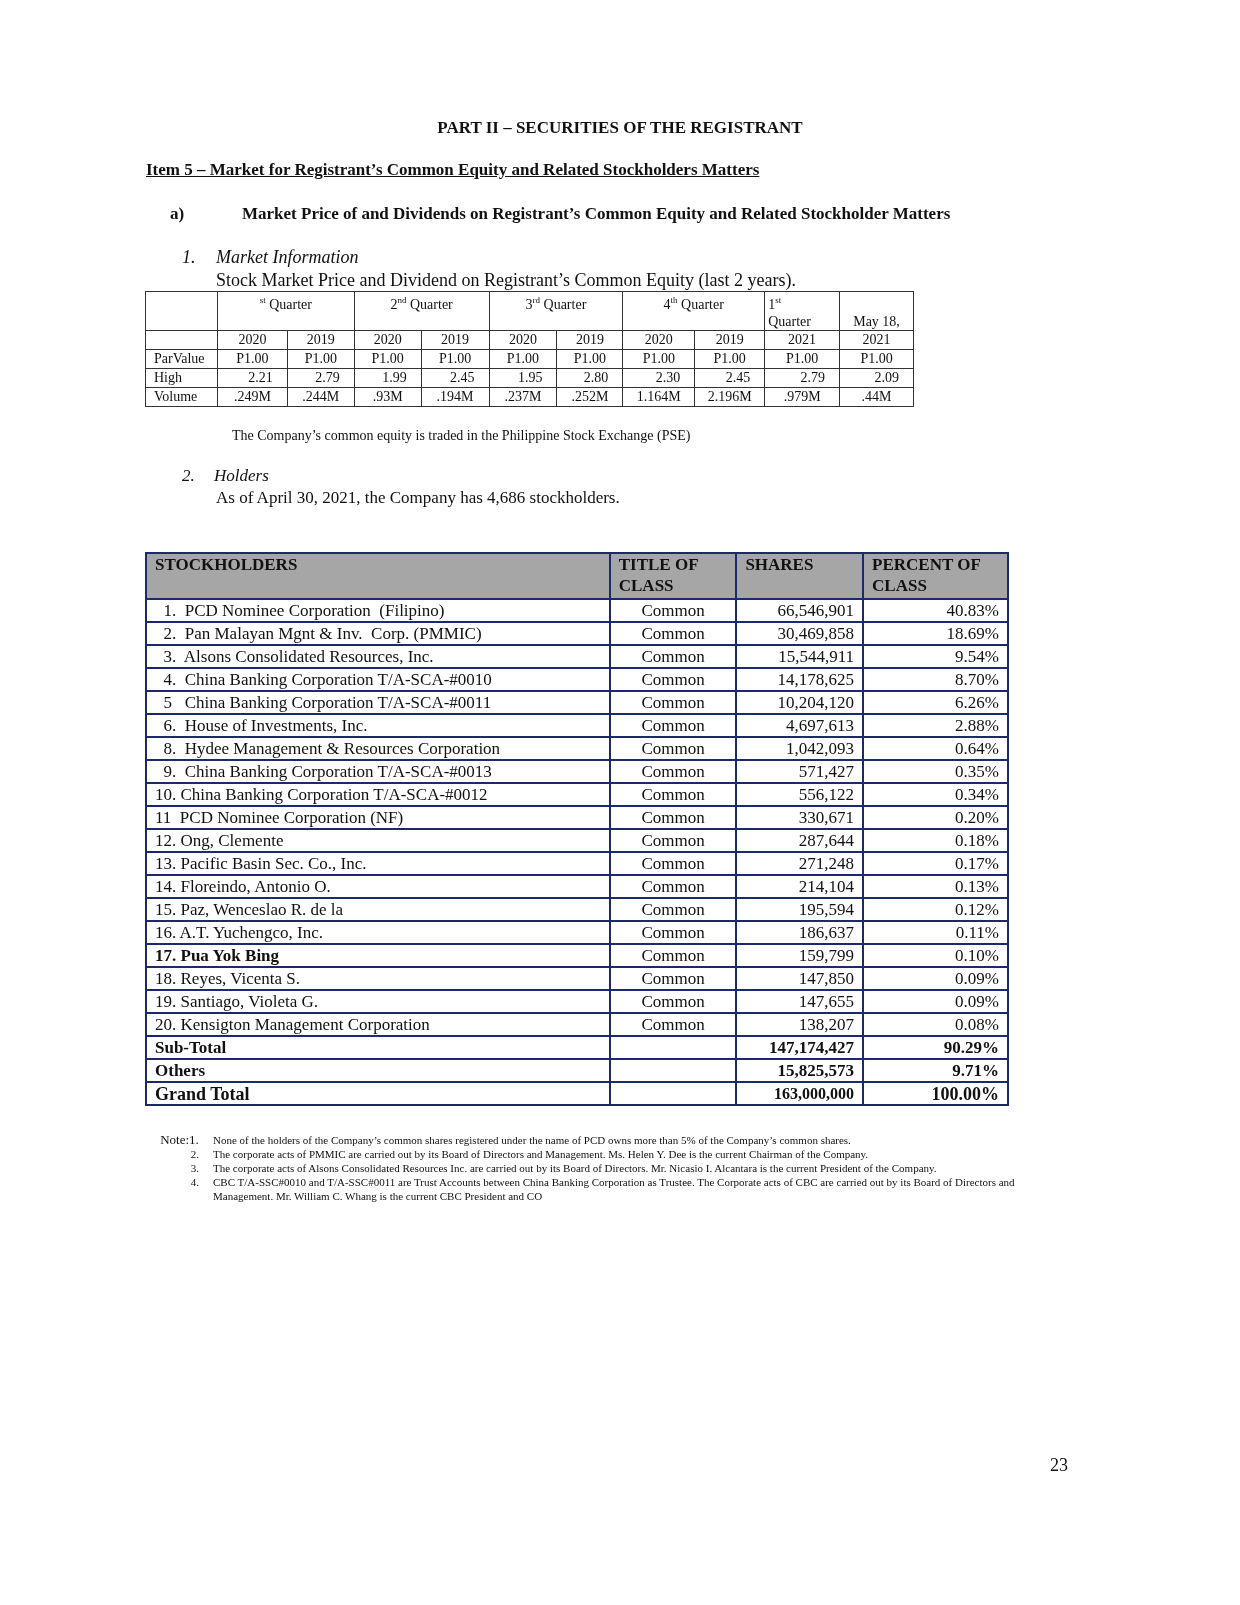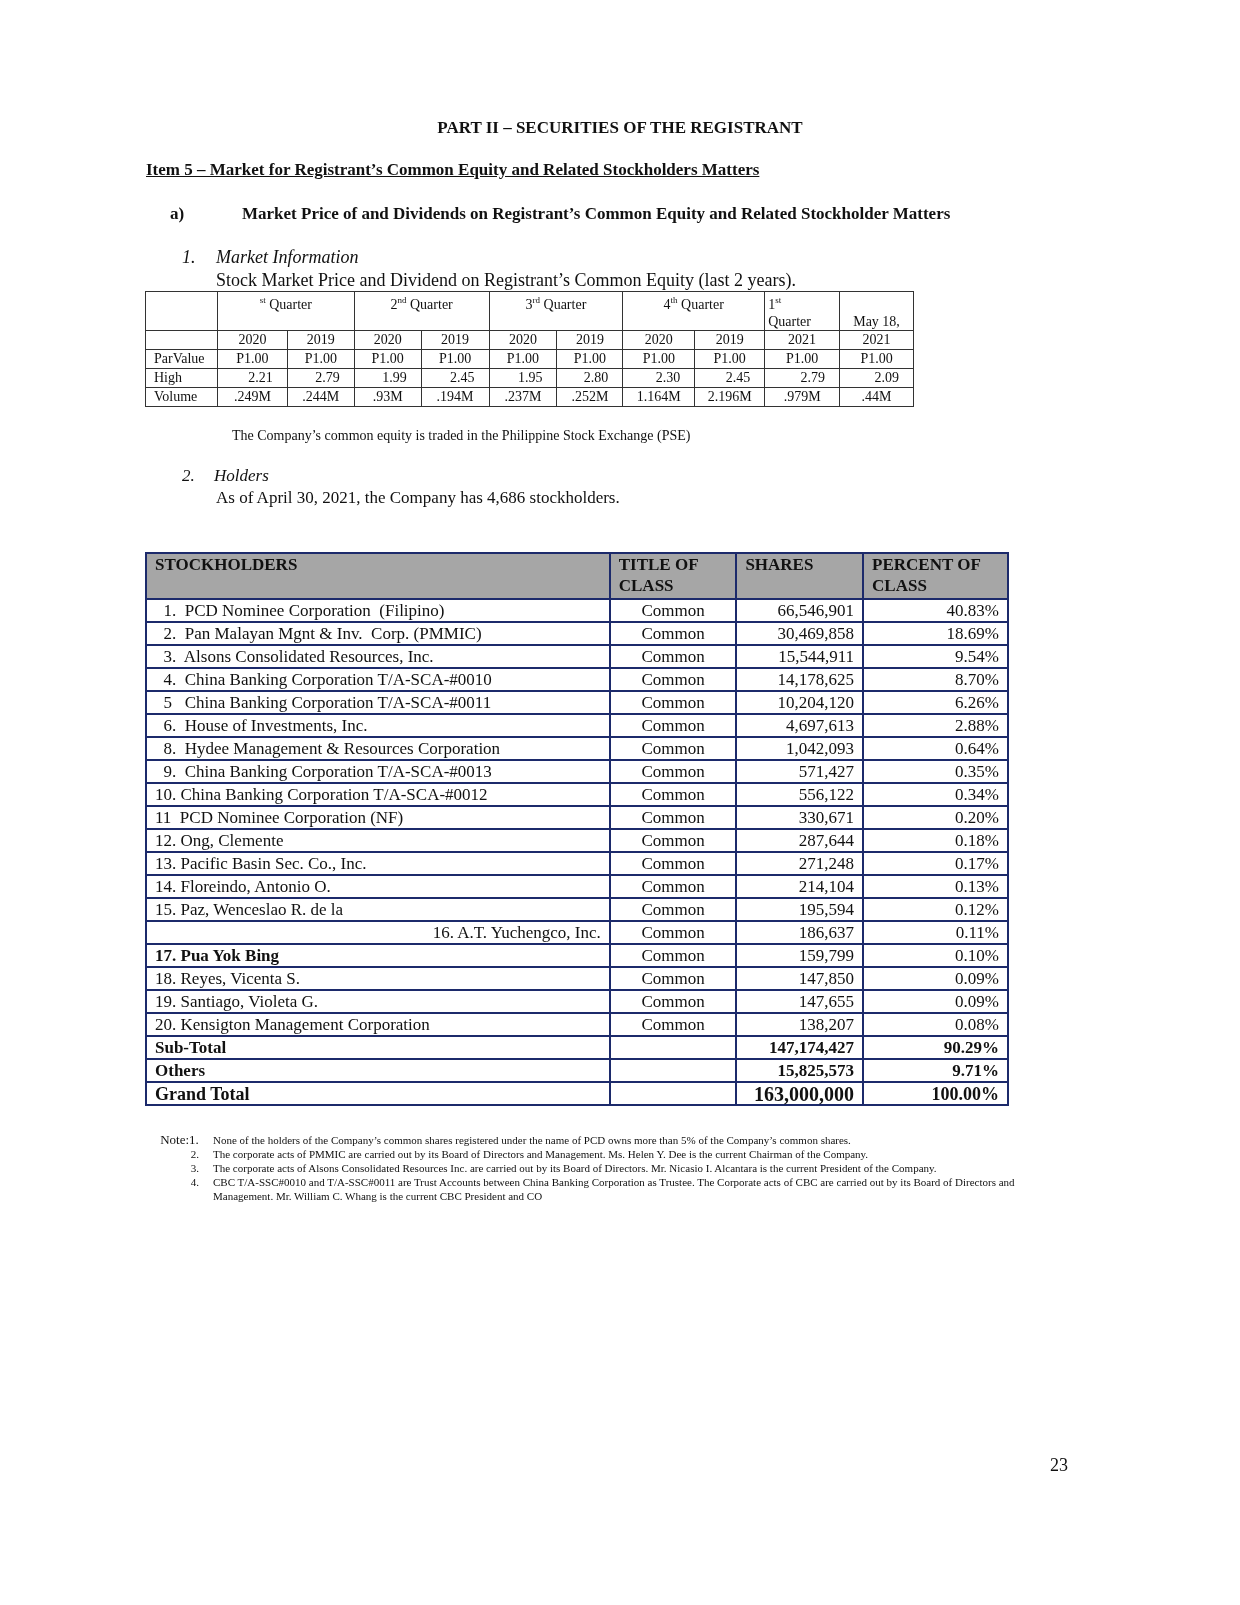--- a/index.html
+++ b/index.html
@@ -235,21 +235,21 @@
         <td class="r">214,104</td>
         <td class="r">0.13%</td>
       </tr>
       <tr>
         <td class="name" style="white-space:pre;">15. Paz, Wenceslao R. de la</td>
         <td class="c">Common</td>
         <td class="r">195,594</td>
         <td class="r">0.12%</td>
       </tr>
       <tr>
-        <td class="name" style="white-space:pre;text-align:right;">16. A.T. Yuchengco, Inc.</td>
+        <td class="name" style="white-space:pre;">16. A.T. Yuchengco, Inc.</td>
         <td class="c">Common</td>
         <td class="r">186,637</td>
         <td class="r">0.11%</td>
       </tr>
       <tr>
         <td class="name" style="white-space:pre;font-weight:bold;">17. Pua Yok Bing</td>
         <td class="c">Common</td>
         <td class="r">159,799</td>
         <td class="r">0.10%</td>
       </tr>
@@ -281,21 +281,21 @@
       </tr>
       <tr class="tot">
         <td>Others</td>
         <td></td>
         <td class="r">15,825,573</td>
         <td class="r">9.71%</td>
       </tr>
       <tr class="tot">
         <td style="font-size: 18px;">Grand Total</td>
         <td style="font-size: 18px;"></td>
-        <td class="r" style="font-size: 20px;">163,000,000</td>
+        <td class="r" style="font-size: 16px;">163,000,000</td>
         <td class="r" style="font-size: 18px;">100.00%</td>
       </tr>
     </tbody>
 </table>
 
 <div class="abs notes" id="notes">
     <div class="note-row">
       <span class="n first">Note:1.</span>
       <span class="t">None of the holders of the Company’s common shares registered under the name of PCD owns more than 5% of the Company’s common shares.</span>
     </div>

